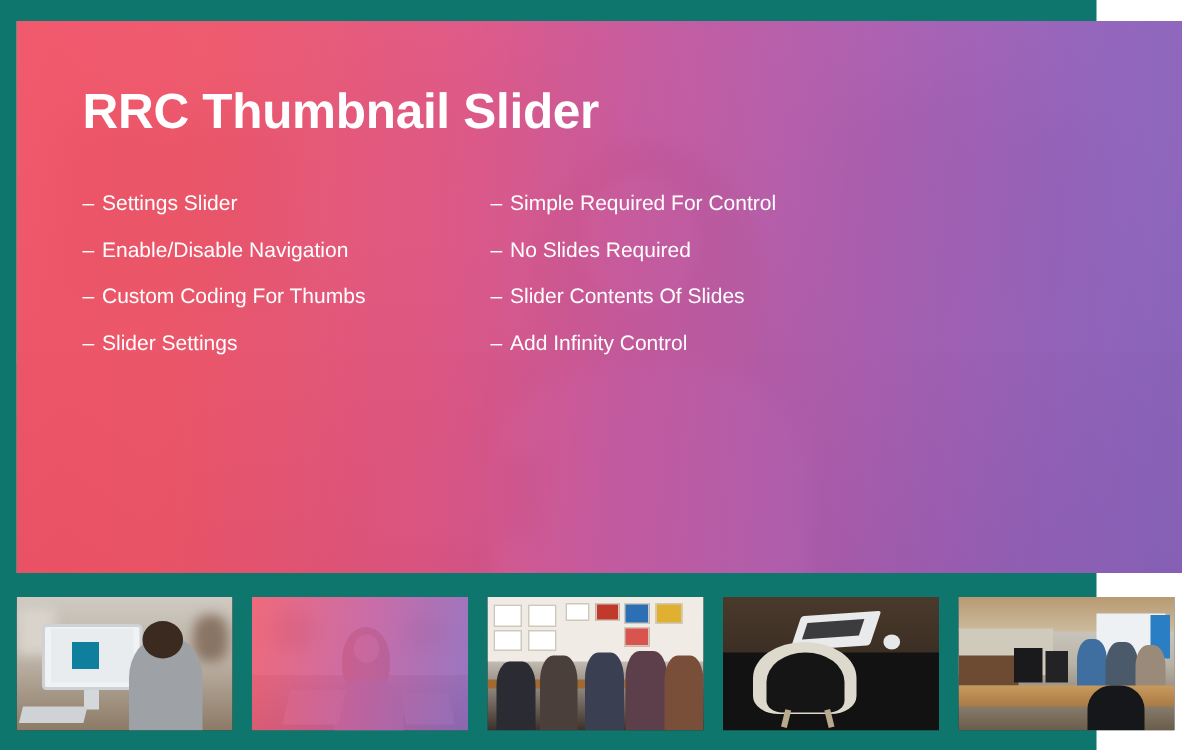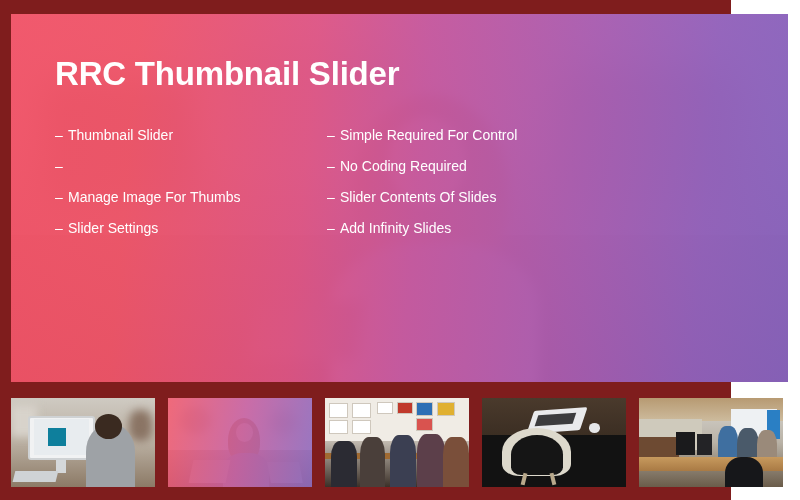--- a/index.html
+++ b/index.html
@@ -6,21 +6,21 @@
   html, body {
     width: 800px; height: 500px;
     background: #ffffff;
     font-family: "Liberation Sans", "DejaVu Sans", sans-serif;
     overflow: hidden;
   }
 
   .page {
     position: relative;
     width: 731px; height: 500px;
-    background: #7f1d1d;
+    background: #0f766e;
     padding-left: 19px;
   }
 
   
   .hero {
     position: absolute;
     left: 11px; top: 14px;
     width: 777px; height: 368px;
     overflow: hidden;
   }
@@ -375,51 +375,52 @@
 
     <div class="hero-content">
 
       <h1 class="hero-title">RRC Thumbnail Slider</h1>
 
       <div class="feature-columns">
 
         <div class="feature-col left">
           <div class="feature-item">
             <span class="feature-dash">–</span>
-            <span>Thumbnail Slider</span>
-          </div>
-          <div class="feature-item">
-            <span class="feature-dash">–</span>
-          </div>
-          <div class="feature-item">
-            <span class="feature-dash">–</span>
-            <span>Manage Image For Thumbs</span>
+            <span>Settings Slider</span>
+          </div>
+          <div class="feature-item">
+            <span class="feature-dash">–</span>
+            <span>Enable/Disable Navigation</span>
+          </div>
+          <div class="feature-item">
+            <span class="feature-dash">–</span>
+            <span>Custom Coding For Thumbs</span>
           </div>
           <div class="feature-item">
             <span class="feature-dash">–</span>
             <span>Slider Settings</span>
           </div>
         </div>
 
         <div class="feature-col right">
           <div class="feature-item">
             <span class="feature-dash">–</span>
             <span>Simple Required For Control</span>
           </div>
           <div class="feature-item">
             <span class="feature-dash">–</span>
-            <span>No Coding Required</span>
+            <span>No Slides Required</span>
           </div>
           <div class="feature-item">
             <span class="feature-dash">–</span>
             <span>Slider Contents Of Slides</span>
           </div>
           <div class="feature-item">
             <span class="feature-dash">–</span>
-            <span>Add Infinity Slides</span>
+            <span>Add Infinity Control</span>
           </div>
         </div>
 
       </div>
     </div>
   </div>
 
   <div class="thumb-strip">
 
     <div class="thumb">

